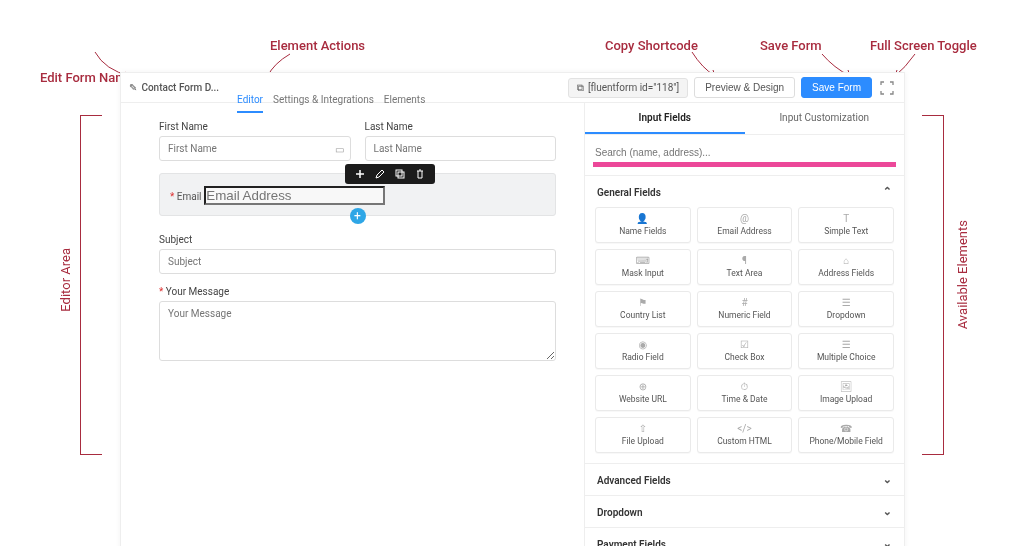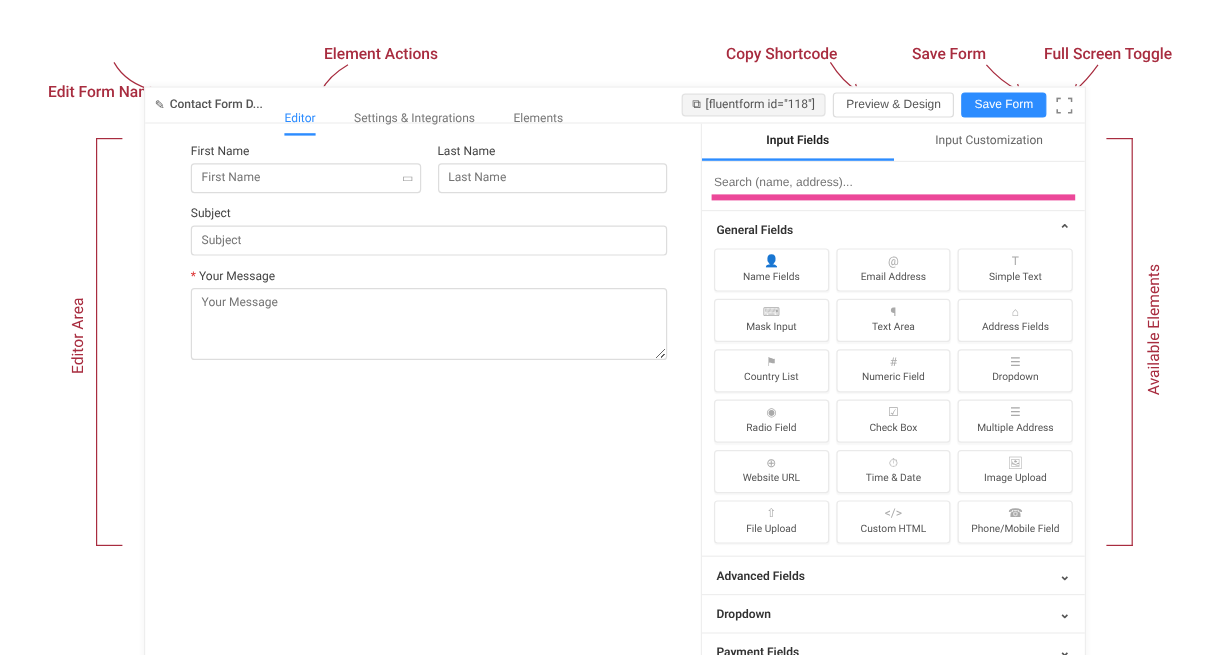--- a/index.html
+++ b/index.html
@@ -7,21 +7,21 @@
 
   
   .ann { position: absolute; color: #a82c3f; font-size: 13px; font-weight: 500; }
 
   
   .app { position: absolute; left: 120px; top: 72px; width: 785px; background: #fff; border: 1px solid #eee; box-shadow: 0 0 6px rgba(0,0,0,.05); }
 
   
   .topbar { display: flex; align-items: center; height: 30px; border-bottom: 1px solid #eee; padding: 0 8px; gap: 6px; font-size: 10px; }
   .form-name { display: flex; align-items: center; gap: 4px; color: #555; font-weight: 500; white-space: nowrap; }
-  .tabs { display: flex; gap: 32px; margin-left: 12px; margin-top: 24px; }
+  .tabs { display: flex; gap: 10px; margin-left: 12px; margin-top: 24px; }
   .tab { color: #777; padding: 8px 0; cursor: pointer; }
   .tab.active { color: #2c8cff; border-bottom: 2px solid #2c8cff; padding-bottom: 6px; }
   .spacer { flex: 1; }
   .shortcode { background: #f4f4f4; border: 1px solid #e2e2e2; padding: 3px 8px; border-radius: 3px; display: flex; align-items: center; gap: 4px; color: #555; cursor: pointer; }
   .btn { padding: 4px 10px; border-radius: 3px; border: 1px solid #ddd; background: #fff; cursor: pointer; color: #555; font-size: 10px; }
   .btn-primary { background: #2c8cff; color: #fff; border-color: #2c8cff; }
   .fullscreen { width: 18px; height: 18px; display: flex; align-items: center; justify-content: center; cursor: pointer; color: #888; }
 
   
   .body { display: flex; }
@@ -135,20 +135,48 @@
             <input type="text" placeholder="First Name" style="">
             <span class="icon-r">▭</span>
           </div>
         </div>
         <div class="field">
           <label>Last Name</label>
           <input type="text" placeholder="Last Name" style="">
         </div>
       </div>
 
+      <div class="selected-field">
+        <label class="req">Email</label>
+        <input type="text" placeholder="Email Address" style="">
+        <div class="action-toolbar">
+          <span>
+              <svg width="10" height="10">
+                <path d="M5 1v8M1 5h8" stroke="#fff" stroke-width="1.5"></path>
+              </svg>
+            </span>
+          <span>
+              <svg width="10" height="10">
+                <path d="M1 9l1-3 5-5 2 2-5 5-3 1z" stroke="#fff" fill="none"></path>
+              </svg>
+            </span>
+          <span>
+              <svg width="10" height="10">
+                <rect x="1" y="1" width="6" height="6" stroke="#fff" fill="none"></rect>
+                <rect x="3" y="3" width="6" height="6" stroke="#fff" fill="none"></rect>
+              </svg>
+            </span>
+          <span>
+              <svg width="10" height="10">
+                <path d="M2 2h6M3 2v7h4V2M4 1h2" stroke="#fff" fill="none"></path>
+              </svg>
+            </span>
+        </div>
+        <div class="add-dot">+</div>
+      </div>
 
       <div class="field" style="margin-bottom:12px;">
         <label>Subject</label>
         <input type="text" placeholder="Subject" style="">
       </div>
 
       <div class="field">
         <label class="req">Your Message</label>
         <textarea placeholder="Your Message" style=""></textarea>
       </div>
@@ -209,21 +237,21 @@
             <div class="tile">
               <div class="ti">◉</div>
               <div class="tl">Radio Field</div>
             </div>
             <div class="tile">
               <div class="ti">☑</div>
               <div class="tl">Check Box</div>
             </div>
             <div class="tile">
               <div class="ti">☰</div>
-              <div class="tl">Multiple Address</div>
+              <div class="tl">Multiple Choice</div>
             </div>
             <div class="tile">
               <div class="ti">⊕</div>
               <div class="tl">Website URL</div>
             </div>
             <div class="tile">
               <div class="ti">⏱</div>
               <div class="tl">Time &amp; Date</div>
             </div>
             <div class="tile">

